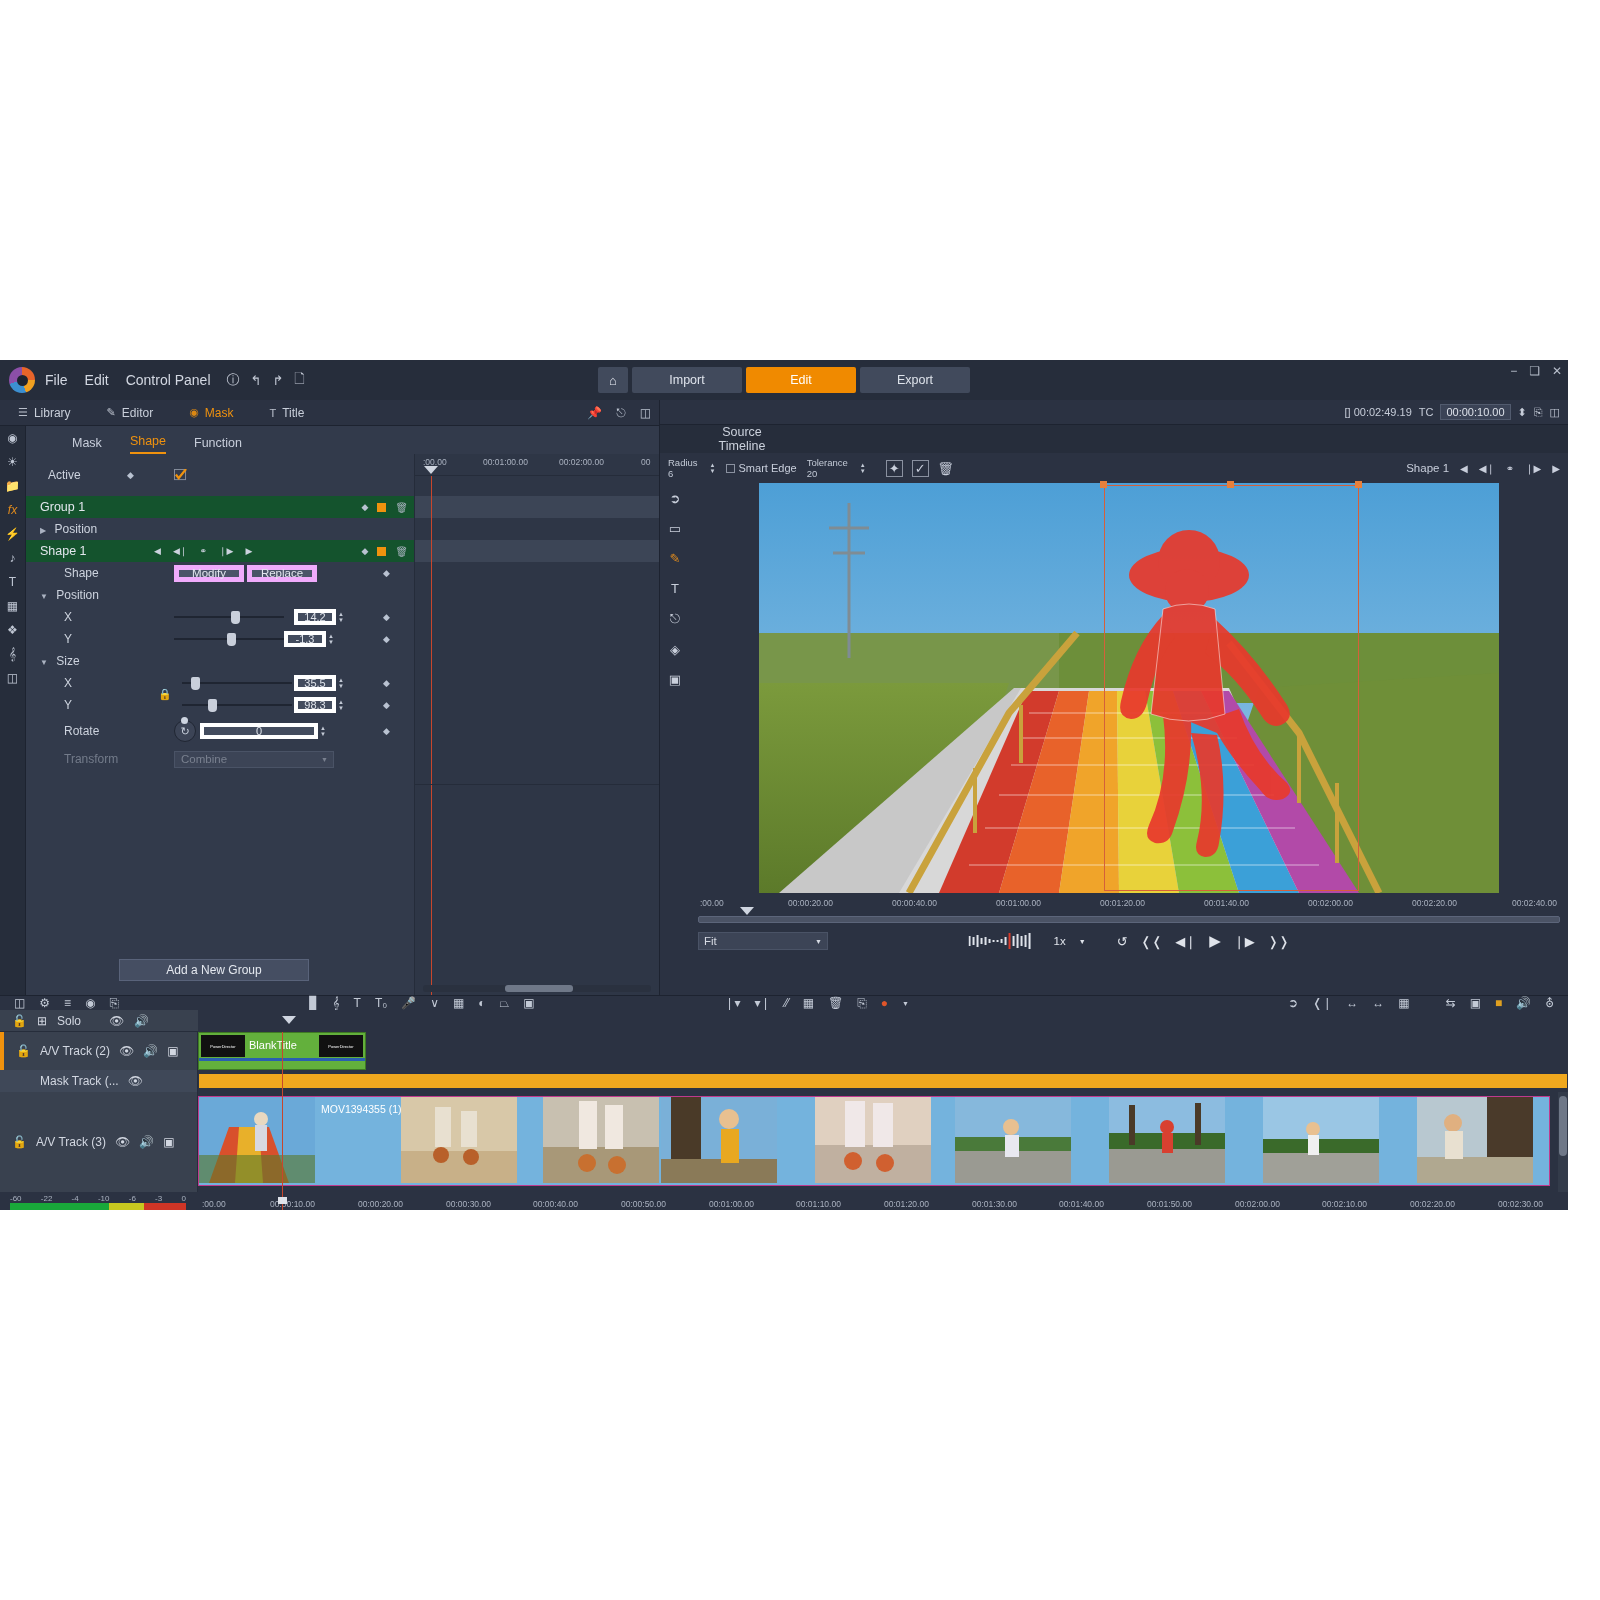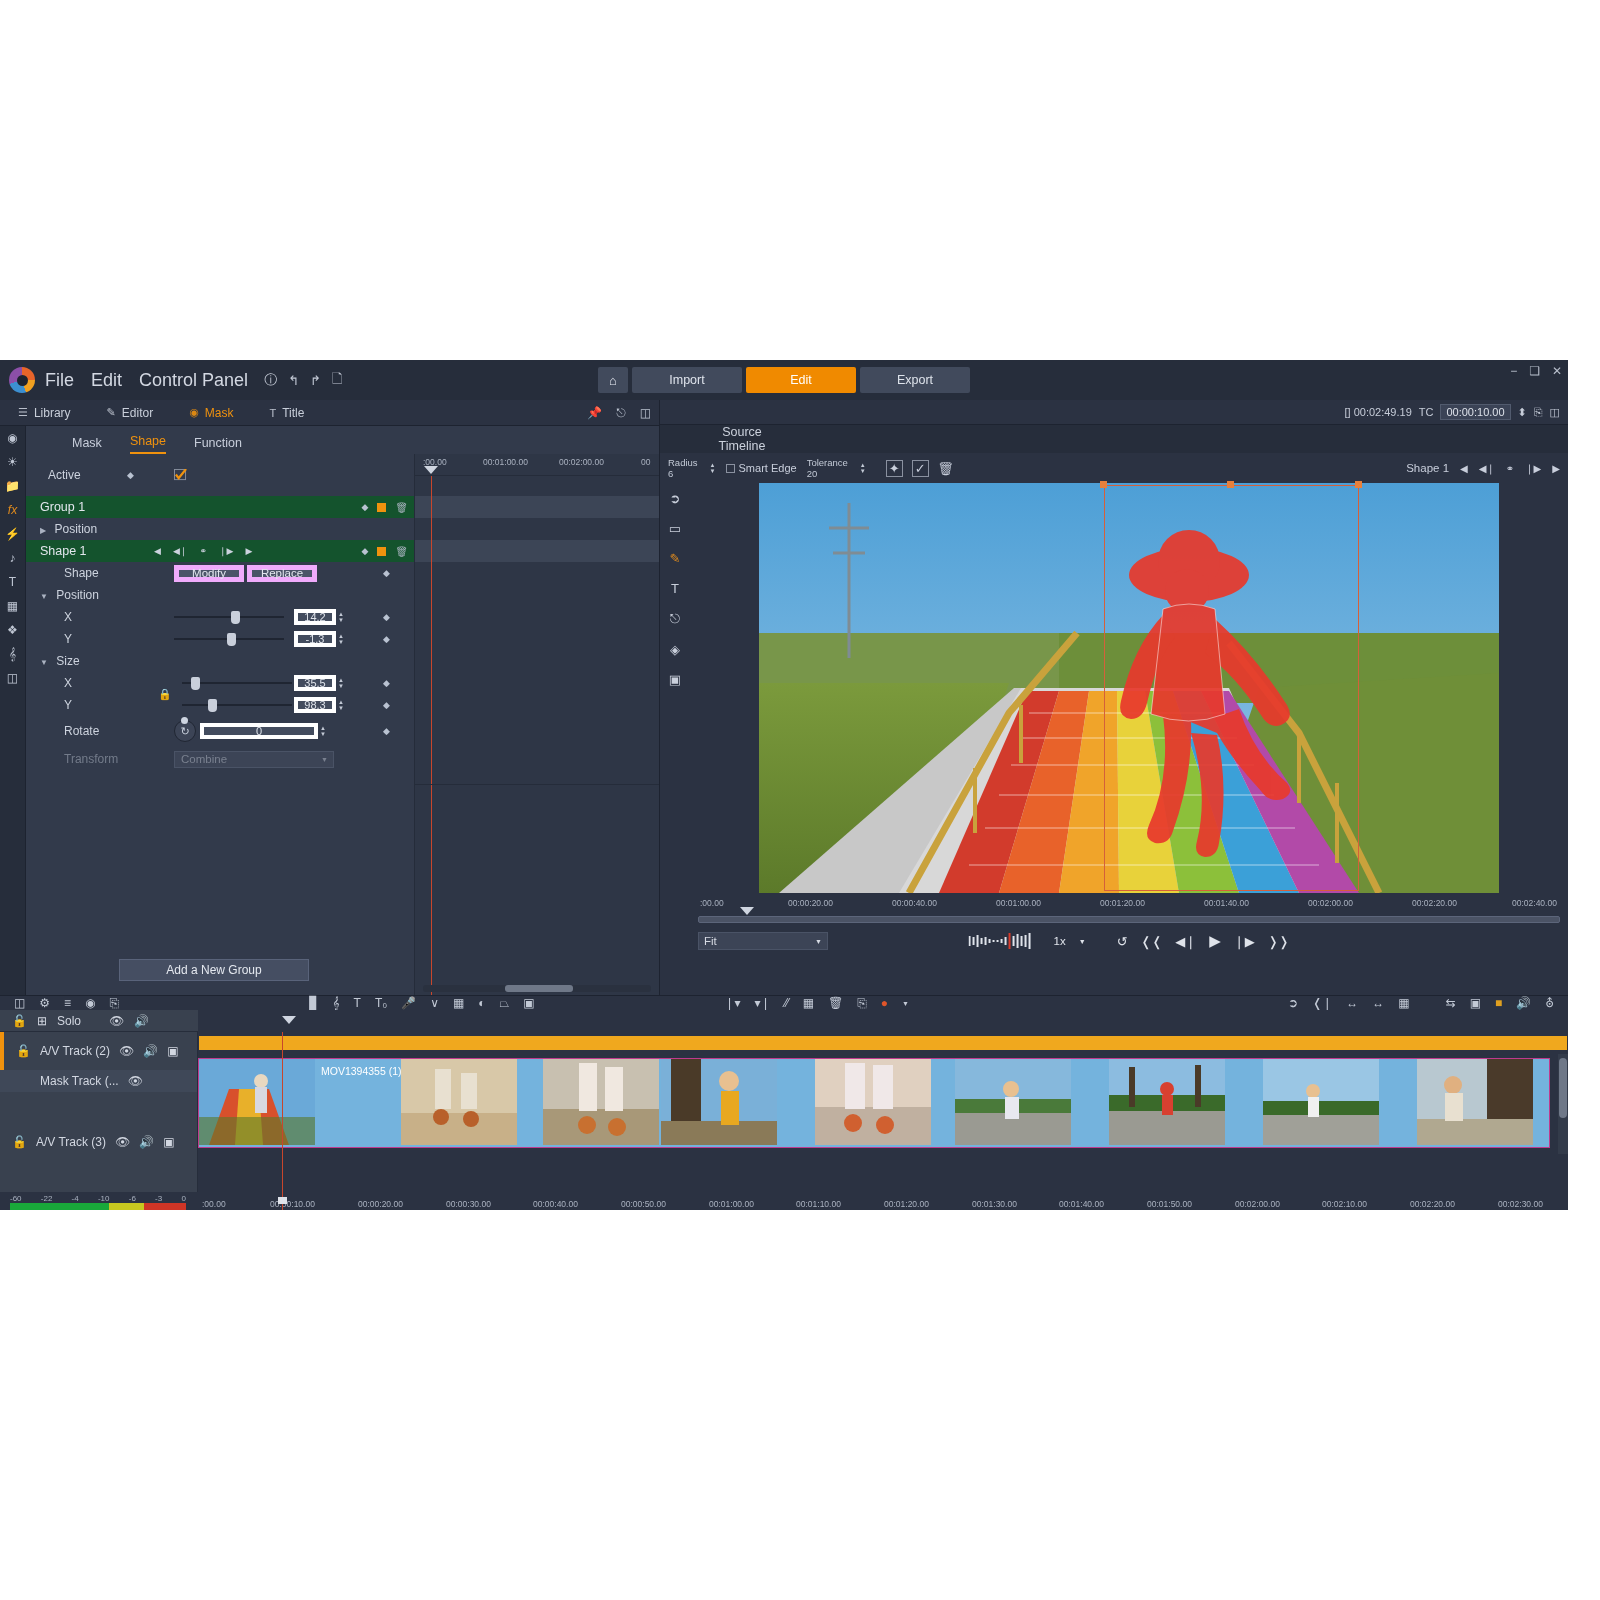--- a/index.html
+++ b/index.html
@@ -8,21 +8,21 @@
   #app { position:absolute; left:0; top:360px; width:1568px; height:850px;
     background:#2b3242; color:#c8cedb; font-size:12px; overflow:hidden; }
 
   
   .titlebar { height:40px; background:#262d3b; display:flex; align-items:center;
     position:relative; }
   .logo { width:26px; height:26px; margin:0 8px 0 9px; border-radius:50%;
     background:conic-gradient(#e8642a 0 25%, #f0a020 0 45%, #3c8fd0 0 70%, #8b4fa8 0 100%);
     display:flex; align-items:center; justify-content:center; }
   .logo i { width:11px; height:11px; border-radius:50%; background:#1d2330; display:block; }
-  .menubar { display:flex; align-items:center; gap:13px; font-size:18px; color:#d3d8e2; }
+  .menubar { display:flex; align-items:center; gap:13px; font-size:14px; color:#d3d8e2; }
   .menubar .mi { padding:2px 2px; cursor:default; }
   .tbicons { display:flex; align-items:center; gap:11px; margin-left:14px; color:#c2c8d4; font-size:13px;}
   .nav { position:absolute; left:50%; transform:translateX(-50%); display:flex; align-items:center; gap:4px;}
   .homebtn { width:30px; height:26px; background:#414a5c; border-radius:2px; display:flex;
      align-items:center; justify-content:center; color:#e4e8ef; font-size:13px;}
   .navbtn { width:110px; height:26px; background:#414a5c; border-radius:2px; display:flex;
      align-items:center; justify-content:center; font-size:12.5px; color:#dfe4ec; }
   .navbtn.active { background:#f08a00; color:#ffffff; }
   .wctrl { position:absolute; right:6px; top:4px; display:flex; gap:12px; align-items:center;
      color:#b8bfcc; font-size:12px; }
@@ -329,21 +329,21 @@
                     <span class="dia">◆</span>
                   </div>
               </div>
 
               <div class="prow">
                 <div class="lbl ind">Y</div>
                 <div class="slider">
                   <div class="trk"></div>
                     <div class="hd" style="left:48%"></div>
                 </div>
-                <div class="numbox" style="margin-left:10px">-1.3</div>
+                <div class="numbox" style="margin-left:0">-1.3</div>
                 <div class="spin">
                     <span>▲</span>
                     <span>▼</span>
                   </div>
                 <div class="diamonds" style="right:24px">
                     <span class="dia">◆</span>
                   </div>
               </div>
 
               <div class="prow">
@@ -719,20 +719,28 @@
             <span>A/V Track (3)</span>
             <span>👁</span>
             <span>🔊</span>
             <span>▣</span>
           </div>
         </div>
       </div>
 
       <div class="tcontent">
 
+        <div style="position:relative;height:38px">
+          <div class="clip grn" style="left:0;width:168px;border:1px solid #3f7a24">
+            <div style="position:absolute;left:2px;top:2px;width:44px;height:22px;background:#111;color:#fff;font-size:4px;display:flex;align-items:center;justify-content:center">PowerDirector</div>
+            <div style="position:absolute;left:120px;top:2px;width:44px;height:22px;background:#111;color:#fff;font-size:4px;display:flex;align-items:center;justify-content:center">PowerDirector</div>
+            <div style="position:absolute;left:50px;top:6px;color:#fff;font-size:11px">BlankTitle</div>
+            <div style="position:absolute;left:0;right:0;bottom:8px;height:3px;background:#2a5fb0"></div>
+          </div>
+        </div>
 
         <div style="position:relative;height:22px">
           <div class="clip" style="left:0;right:0;background:#f0a81e;top:3px;bottom:3px"></div>
         </div>
 
         <div style="position:relative;height:100px;background:#2b3242">
           <div class="clip vclip" style="left:0;width:1352px;top:4px;bottom:6px;border:1px solid #c03a8e">
             <svg width="1352" height="88" viewBox="0 0 1352 88" preserveAspectRatio="none" style="position:absolute;top:0;left:0;opacity:0"></svg>
             <div class="nm">MOV1394355 (1)....</div>
           </div>

